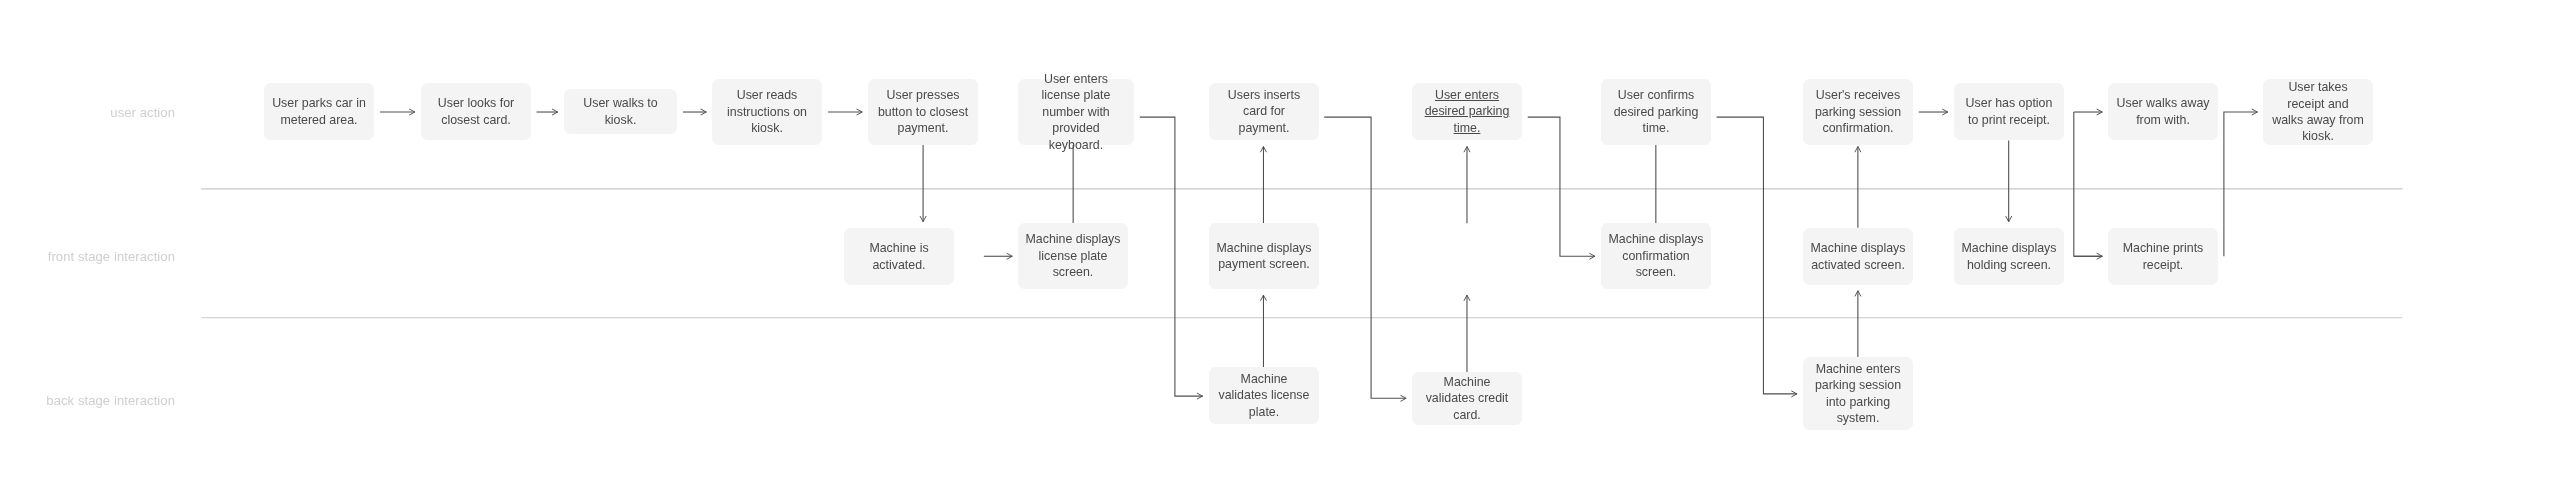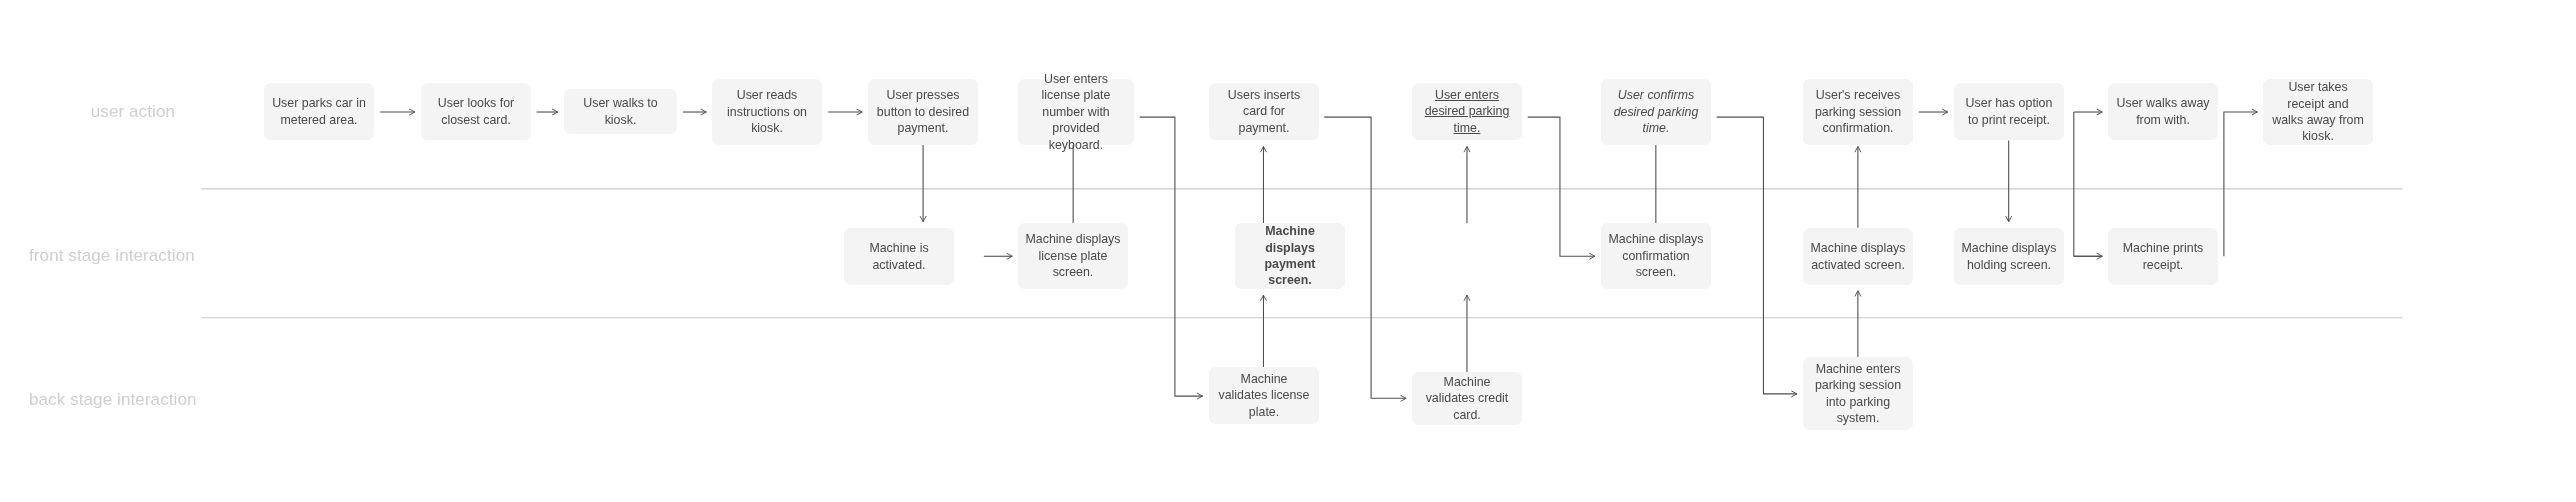--- a/index.html
+++ b/index.html
@@ -21,21 +21,21 @@
     position: absolute;
     left: 0;
     top: 0;
     width: 2576px;
     height: 503px;
     pointer-events: none;
   }
   .lane-label {
     position: absolute;
     color: #cfcfd1;
-    font-size: 17px;
+    font-size: 13px;
     letter-spacing: 0.1px;
     white-space: nowrap;
     text-align: right;
     transform: translateY(-50%);
   }
   .node {
     position: absolute;
     background: #f4f4f4;
     border-radius: 6.6px;
     display: flex;
@@ -128,32 +128,32 @@
   <div class="node" style="left:421px; top:83px; width:110px; height:57px;">
       <span>User looks for closest card.</span>
     </div>
   <div class="node" style="left:564px; top:89px; width:113px; height:45px;">
       <span>User walks to kiosk.</span>
     </div>
   <div class="node" style="left:712px; top:79px; width:110px; height:66px;">
       <span>User reads instructions on kiosk.</span>
     </div>
   <div class="node" style="left:868px; top:79px; width:110px; height:66px;">
-      <span>User presses button to desired payment.</span>
+      <span>User presses button to closest payment.</span>
     </div>
   <div class="node" style="left:1018px; top:79px; width:116px; height:66px;">
       <span>User enters license plate number with provided keyboard.</span>
     </div>
   <div class="node" style="left:1209px; top:83px; width:110px; height:57px;">
       <span>Users inserts card for payment.</span>
     </div>
   <div class="node" style="left:1412px; top:83px; width:110px; height:57px;text-decoration:underline;">
       <span>User enters desired parking time.</span>
     </div>
-  <div class="node" style="left:1601px; top:79px; width:110px; height:66px;font-style:italic;">
+  <div class="node" style="left:1601px; top:79px; width:110px; height:66px;">
       <span>User confirms desired parking time.</span>
     </div>
   <div class="node" style="left:1803px; top:79px; width:110px; height:66px;">
       <span>User's receives parking session confirmation.</span>
     </div>
   <div class="node" style="left:1954px; top:83px; width:110px; height:57px;">
       <span>User has option to print receipt.</span>
     </div>
   <div class="node" style="left:2108px; top:83px; width:110px; height:57px;">
       <span>User walks away from with.</span>
@@ -161,21 +161,21 @@
   <div class="node" style="left:2263px; top:79px; width:110px; height:66px;justify-content:center;">
       <span>User takes receipt and walks away from kiosk.</span>
     </div>
 
   <div class="node" style="left:844px; top:228px; width:110px; height:57px;">
       <span>Machine is activated.</span>
     </div>
   <div class="node" style="left:1018px; top:223px; width:110px; height:66px;">
       <span>Machine displays license plate screen.</span>
     </div>
-  <div class="node" style="left:1235px; top:223px; width:110px; height:66px;font-weight:bold;">
+  <div class="node" style="left:1209px; top:223px; width:110px; height:66px;">
       <span>Machine displays payment screen.</span>
     </div>
   <div class="node" style="left:1601px; top:223px; width:110px; height:66px;">
       <span>Machine displays confirmation screen.</span>
     </div>
   <div class="node" style="left:1803px; top:228px; width:110px; height:57px;">
       <span>Machine displays activated screen.</span>
     </div>
   <div class="node" style="left:1954px; top:228px; width:110px; height:57px;">
       <span>Machine displays holding screen.</span>

